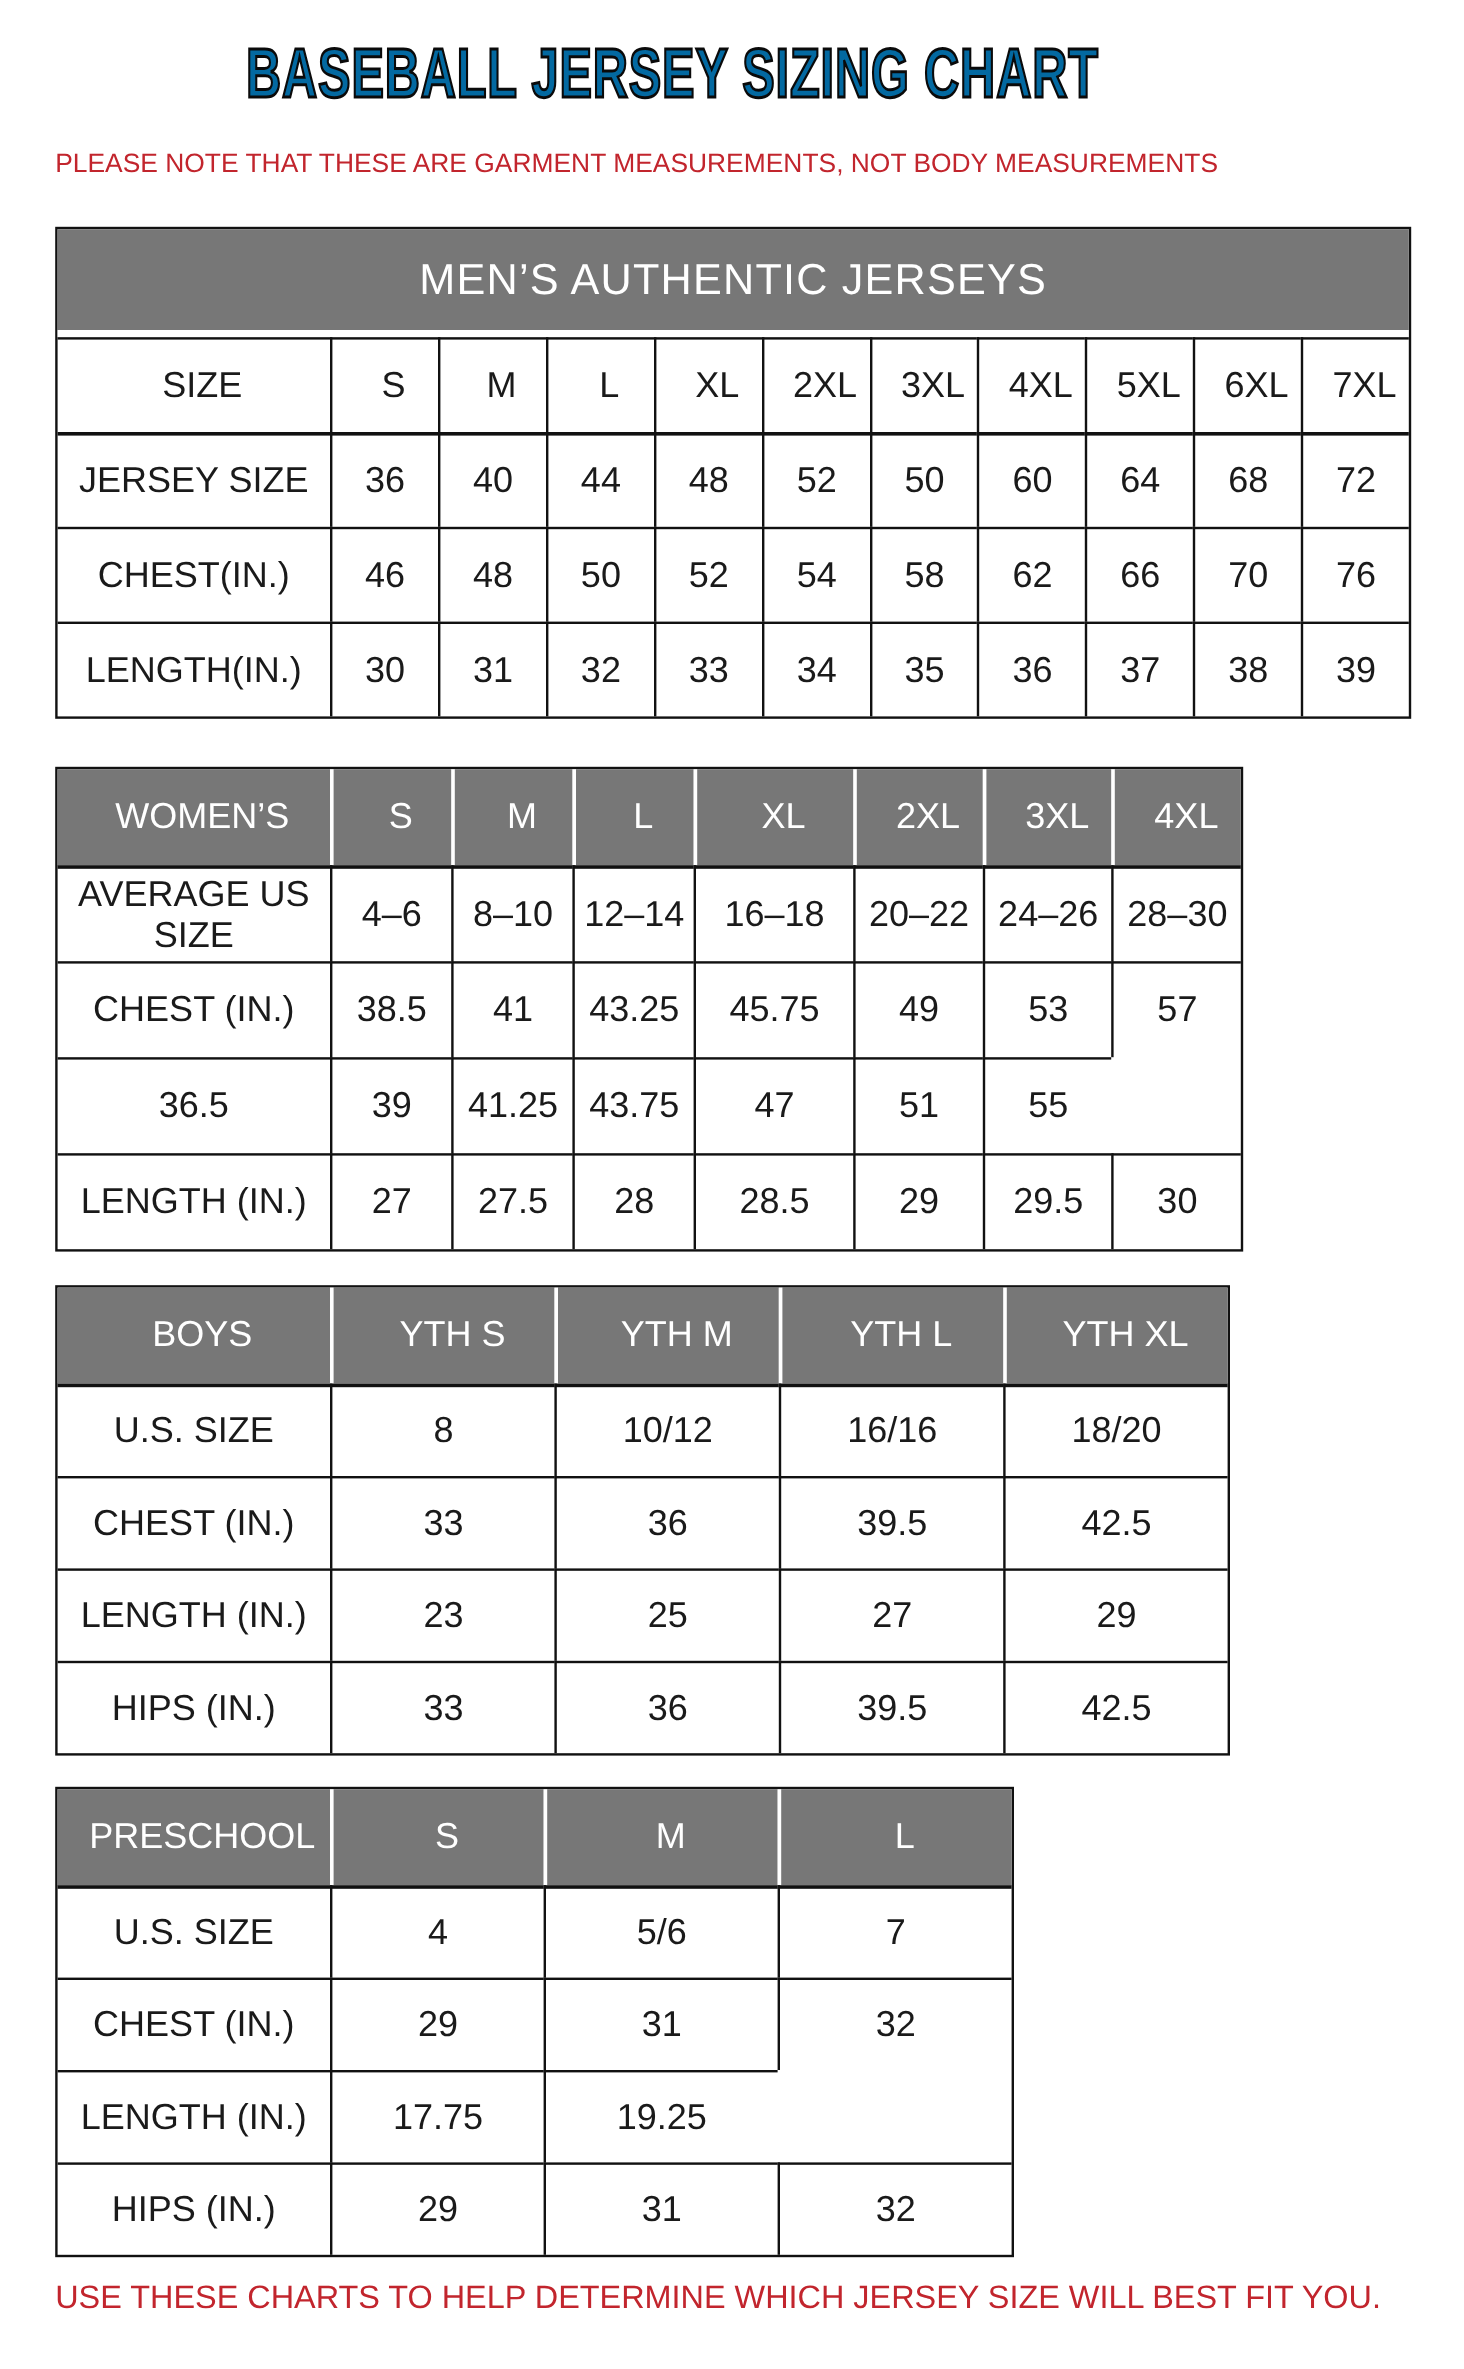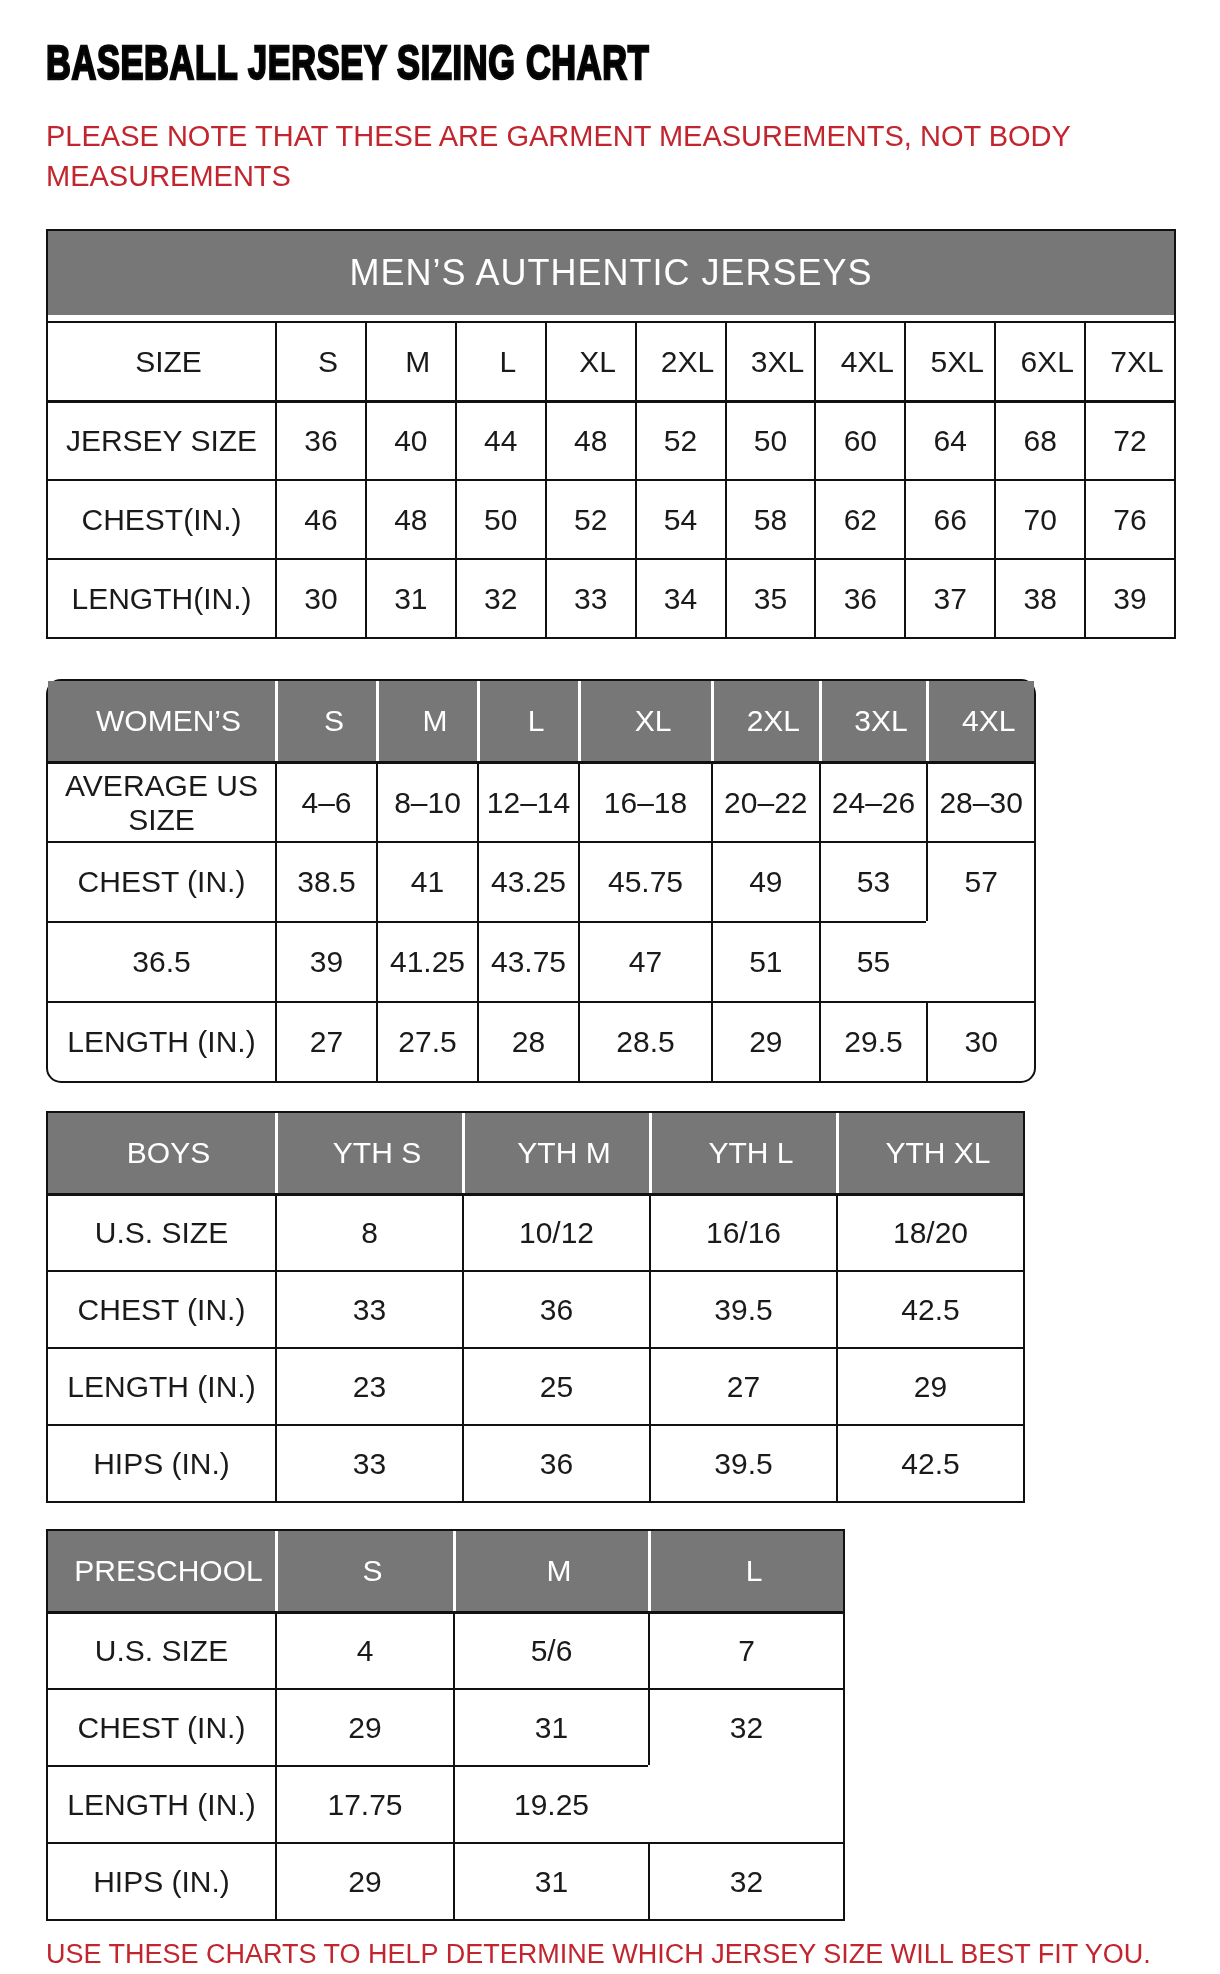--- a/index.html
+++ b/index.html
@@ -6,41 +6,42 @@
   body{
     width:1220px;height:1974px;position:relative;overflow:hidden;
     font-family:"Liberation Sans","DejaVu Sans",sans-serif;
     color:#1a1a1a;
     --red:#c2252d;
     --gray:#777777;
     --line:#111111;
   }
   .page-title{
     margin:30px 0 0 46px;
-    font-size:49px;line-height:64px;font-weight:bold;color:#000000;
+    font-size:58px;line-height:64px;font-weight:bold;color:#0369a1;
     white-space:nowrap;
+    text-align:right;
   }
   .squish{
     display:inline-block;transform:scaleX(0.70);transform-origin:0 50%;
     letter-spacing:1px;-webkit-text-stroke:2.5px #0a0a0a;
   }
   .note{
     margin:22px 0 0 46px;max-width:1130px;
-    font-size:29px;line-height:40px;color:var(--red);
+    font-size:22px;line-height:40px;color:var(--red);
   }
   .footer-note{
     margin:16px 0 0 46px;white-space:nowrap;
     font-size:27px;line-height:34px;color:var(--red);
   }
   .tbl{
     margin-left:46px;border:2.5px solid var(--line);box-sizing:border-box;
     background:#fff;
   }
   .tbl.men{width:1130px;margin-top:33px;--rh:79px;}
-  .tbl.women{width:990px;margin-top:40px;border-radius:15px;--rh:80px;}
+  .tbl.women{width:990px;margin-top:40px;--rh:80px;}
   .tbl.boys{width:979px;margin-top:28px;--rh:77px;}
   .tbl.preschool{width:799px;margin-top:26px;--rh:77px;}
 
   .mtitle{
     height:84px;background:var(--gray);border-bottom:6px solid #fff;
     display:flex;align-items:center;justify-content:center;
     color:#fff;font-size:36px;letter-spacing:1px;
   }
   .row{display:grid;}
   .men .row{grid-template-columns:227px repeat(10,1fr);}

